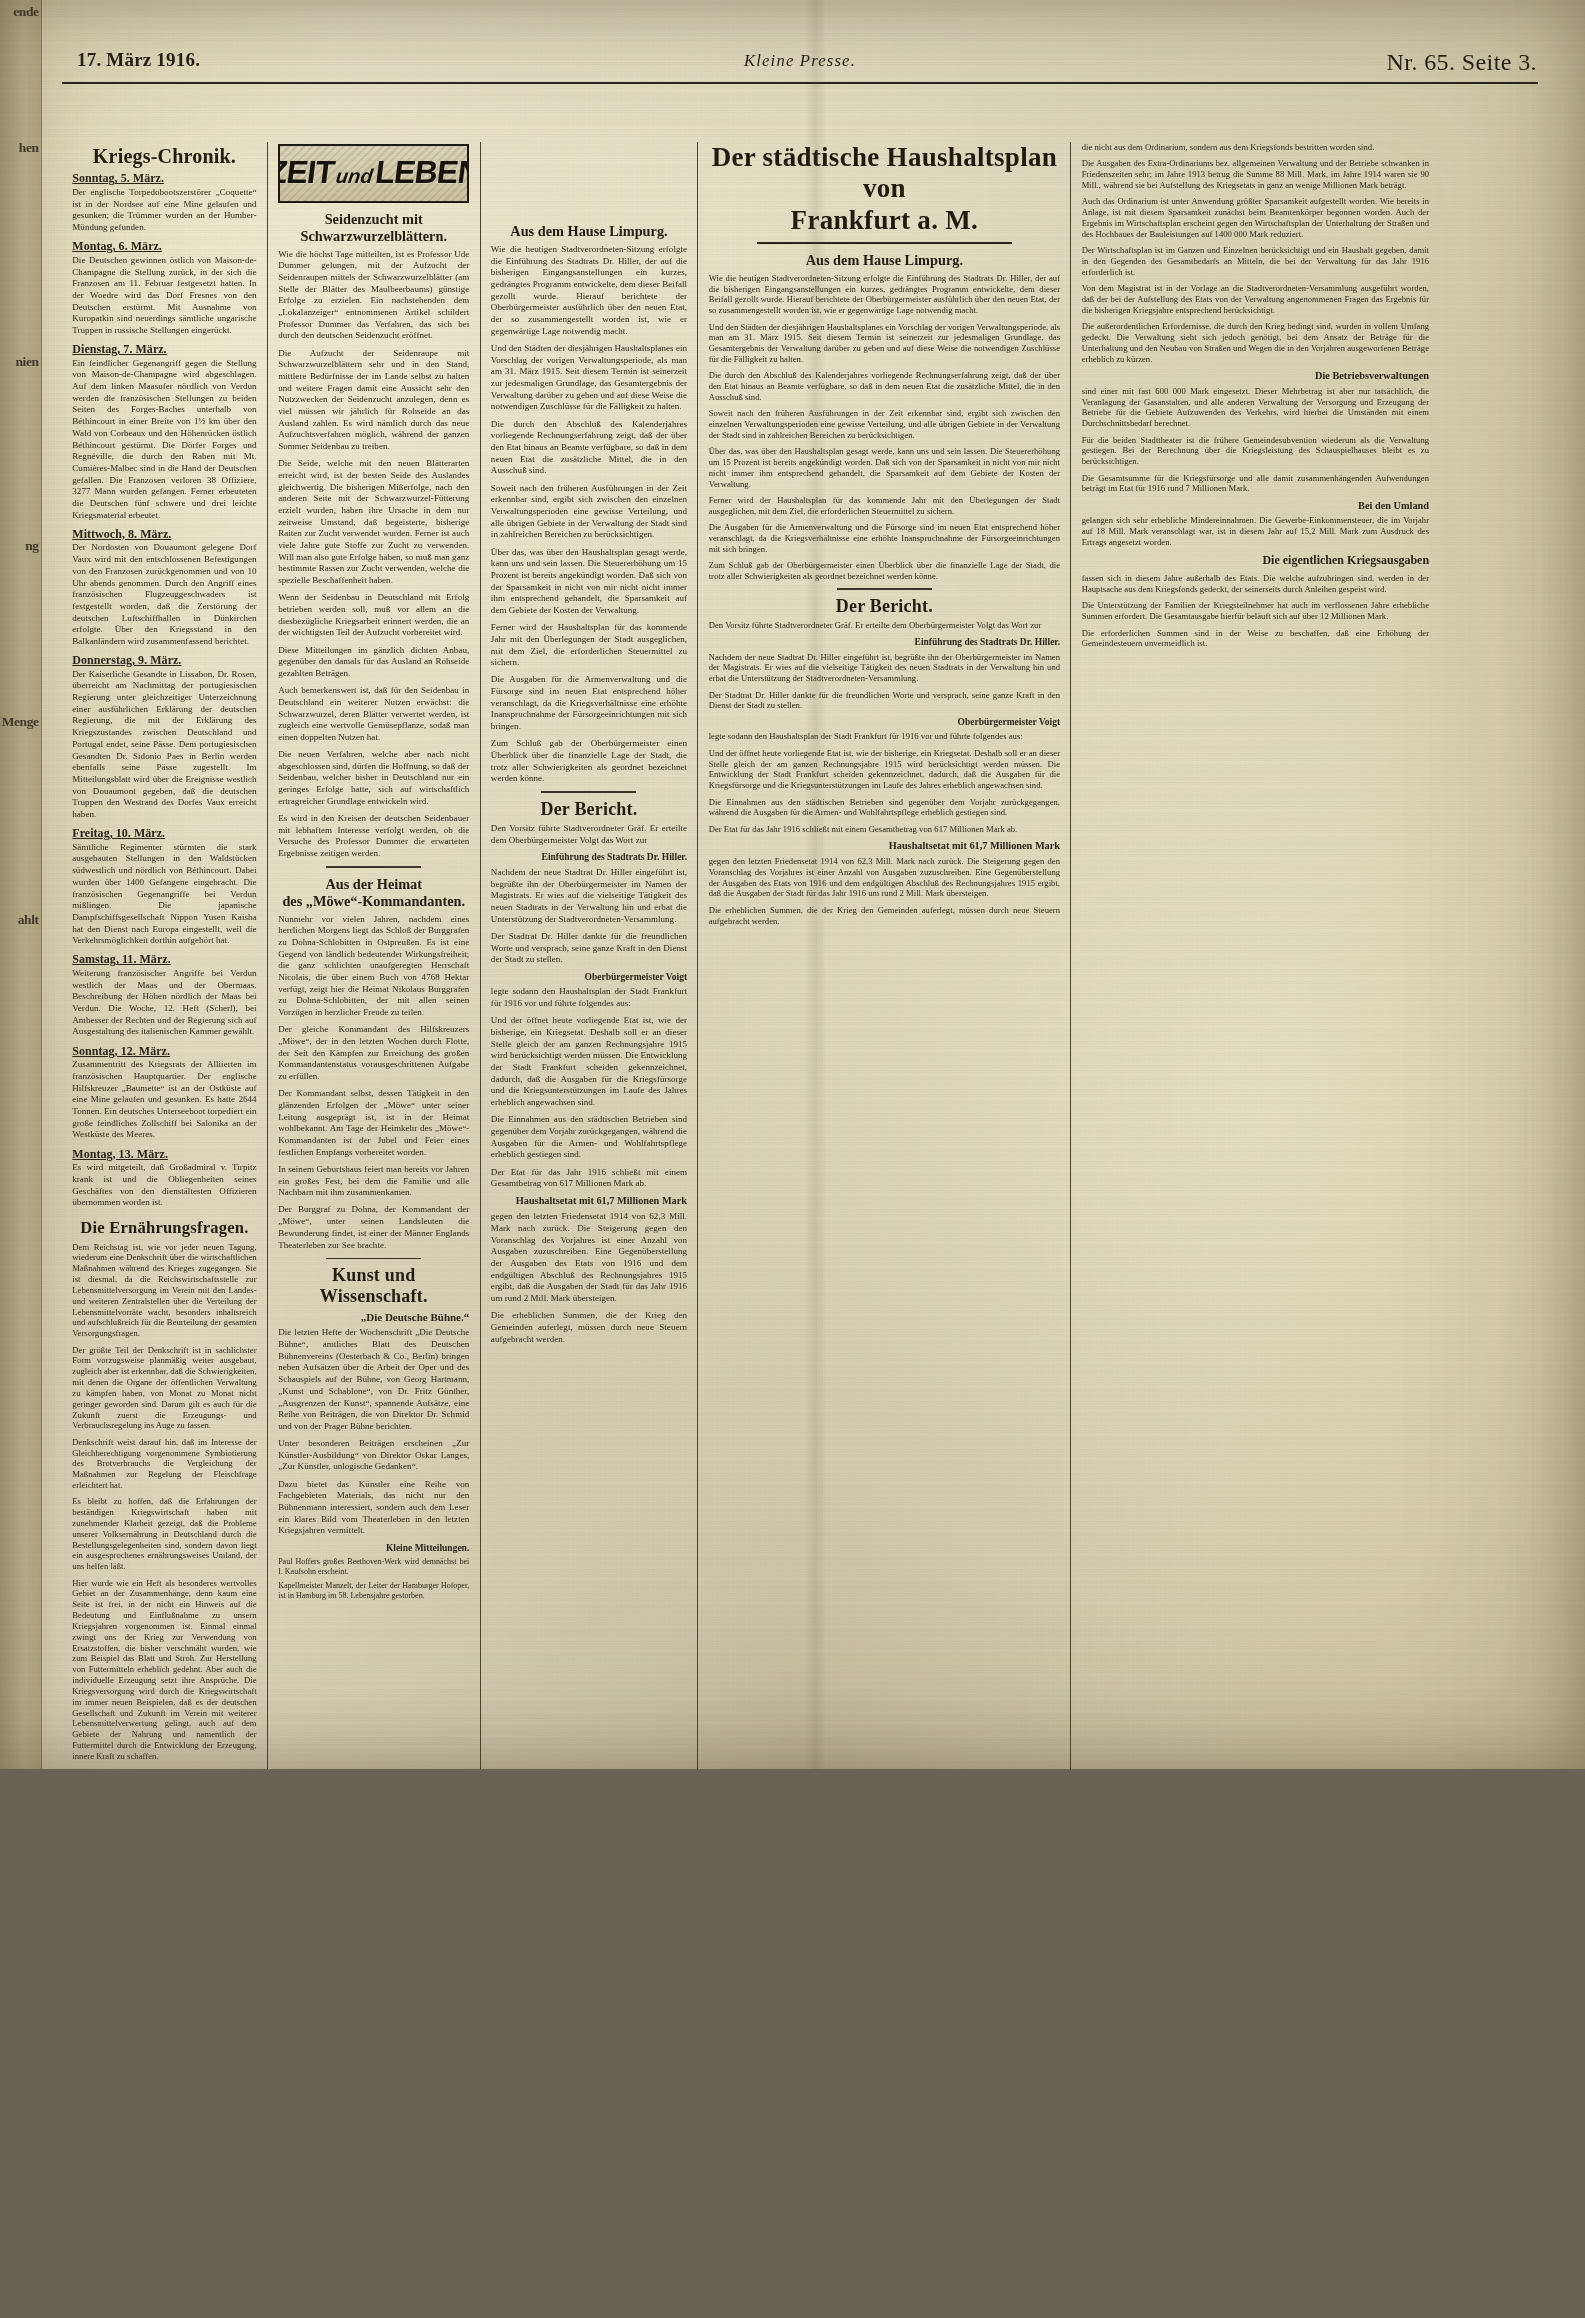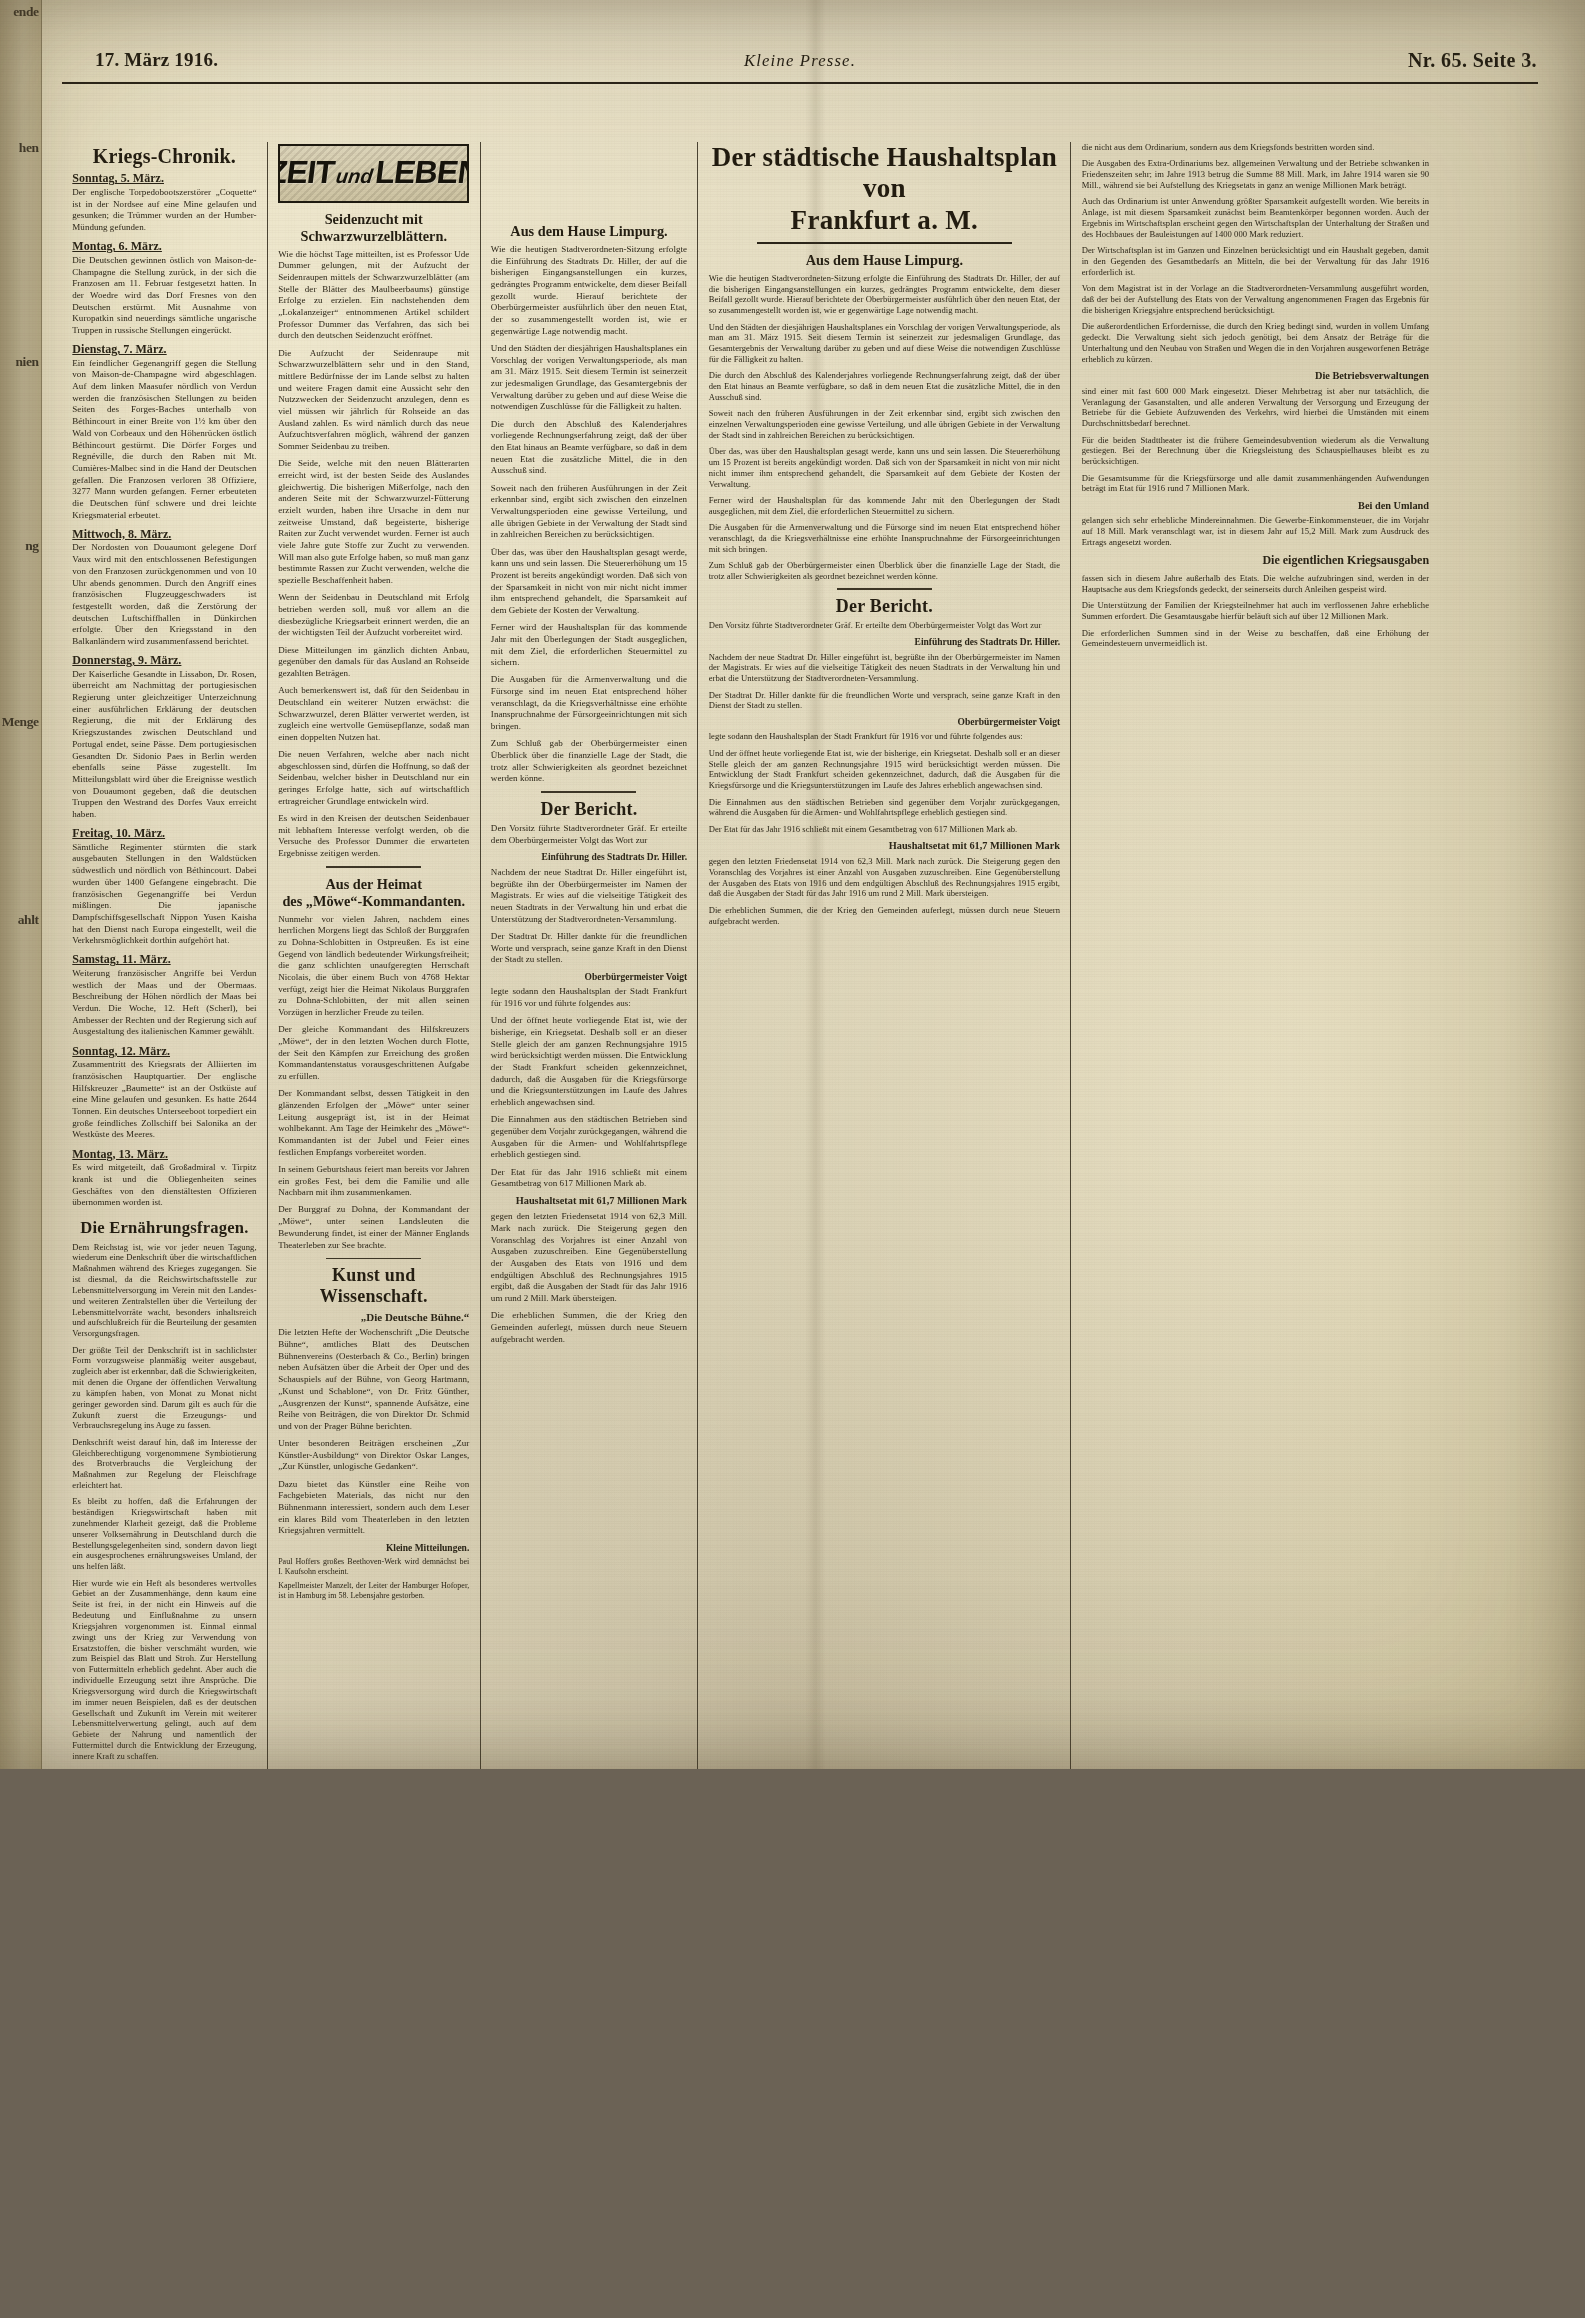--- a/index.html
+++ b/index.html
@@ -73,30 +73,30 @@
   
   .masthead {
     position: absolute;
     left: 55px; top: 49px;
     width: 1490px;
     height: 32px;
     color: #241f14;
   }
   .masthead .date {
     position: absolute; left: 22px; top: 0;
-    font-size: 19px; font-weight: bold; letter-spacing: 0.2px; margin-left: 18px;
+    font-size: 19px; font-weight: bold; letter-spacing: 0.2px;
   }
   .masthead .paper {
     position: absolute; left: 50%; top: 1.6px;
     transform: translateX(-50%);
     font-size: 16.6px; letter-spacing: 1.2px; font-style: italic;
   }
   .masthead .issue {
     position: absolute; right: 8px; top: 0;
-    font-size: 20px; font-weight: bold; letter-spacing: 0.4px;
+    font-size: 24px; font-weight: normal; letter-spacing: 0.4px;
   }
   .rule-top {
     position: absolute; left: 62px; top: 82px;
     width: 1476px; height: 2.4px;
     background: #2a2418;
   }
 
   
   .cols {
     position: absolute;

